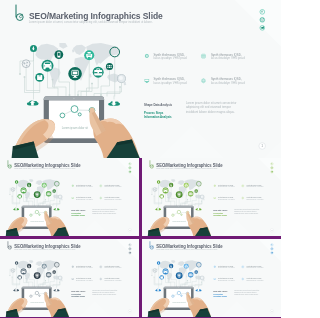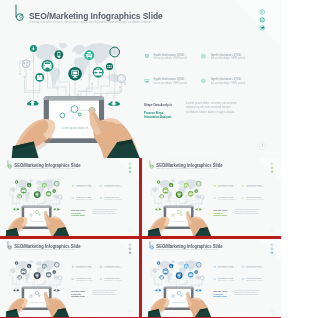--- a/index.html
+++ b/index.html
@@ -1,19 +1,19 @@
 <!DOCTYPE html>
 <html><head>
 <meta charset="utf-8">
 <title>SEO/Marketing Infographics Slide</title>
 <style>
   html,body{margin:0;padding:0;background:#ffffff;}
   body{width:281px;height:318px;overflow:hidden;
        font-family:"Liberation Sans",sans-serif;}
-  #root{position:relative;width:281px;height:318px;background:#b91c1c;overflow:hidden;}
+  #root{position:relative;width:281px;height:318px;background:#701a75;overflow:hidden;}
   .frame{position:absolute;overflow:hidden;background:#fff;}
   .slide{position:absolute;left:0;top:0;width:281px;height:158px;transform-origin:0 0;background:#ffffff;}
   .bgwash{position:absolute;inset:0;background:#ffffff;overflow:hidden;}
   .bgwash i{position:absolute;display:block;}
   .bg-diag{left:-40px;top:-10px;width:180px;height:230px;background:#f7f9f9;
            transform:rotate(-45deg);transform-origin:50% 50%;}
   .bg-diag2{left:120px;top:-120px;width:120px;height:300px;background:#f7f9f9;
            transform:rotate(-45deg);transform-origin:50% 50%;}
   .bg-blob{left:112px;top:-52px;width:250px;height:250px;border-radius:50%;background:#fafcfc;}
   .bg-arc{left:96px;top:92px;width:320px;height:180px;border-radius:50% 50% 0 0/100% 100% 0 0;background:#f8fafa;}

